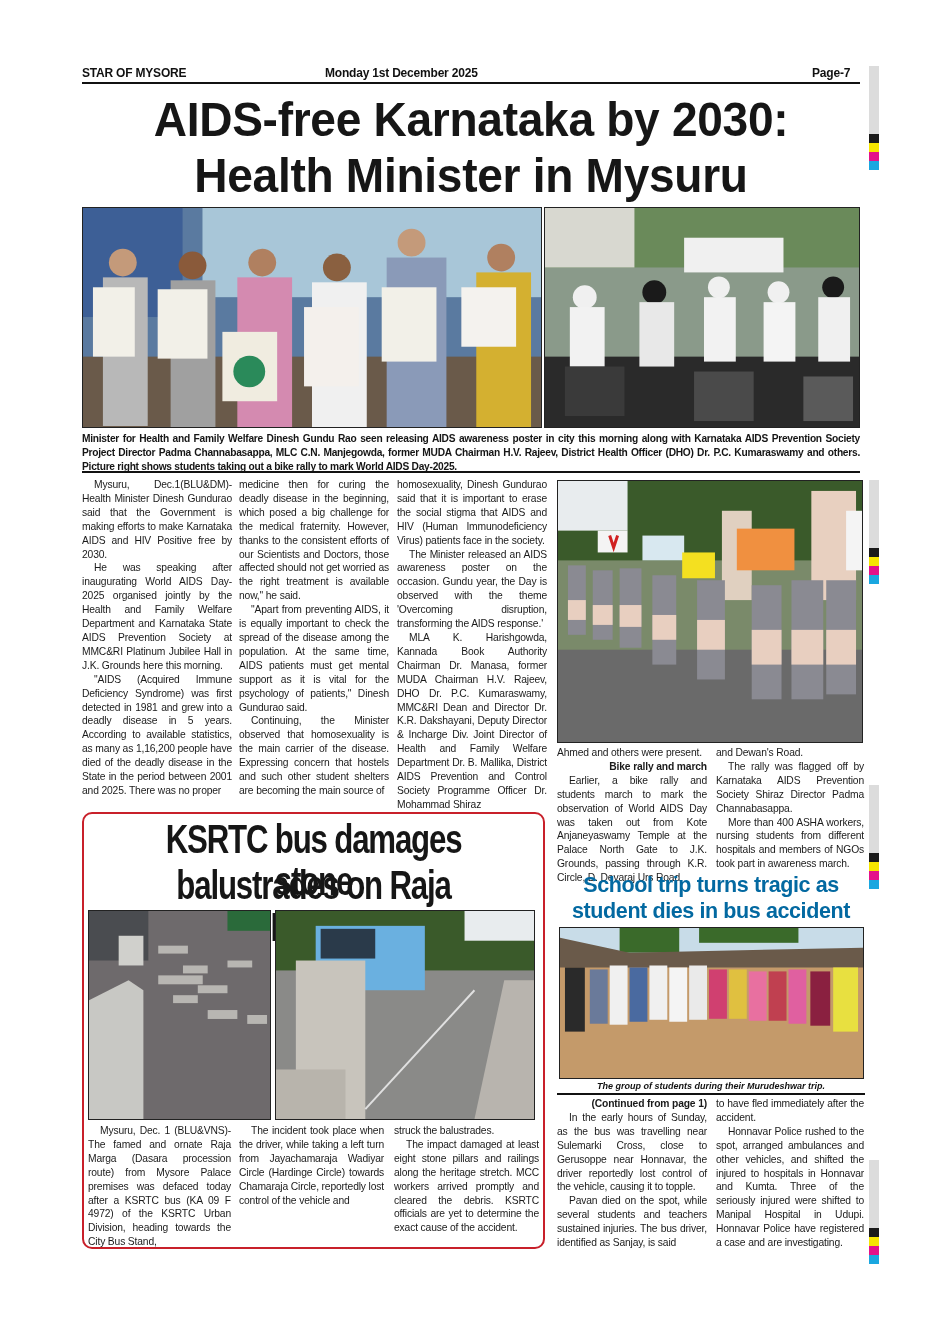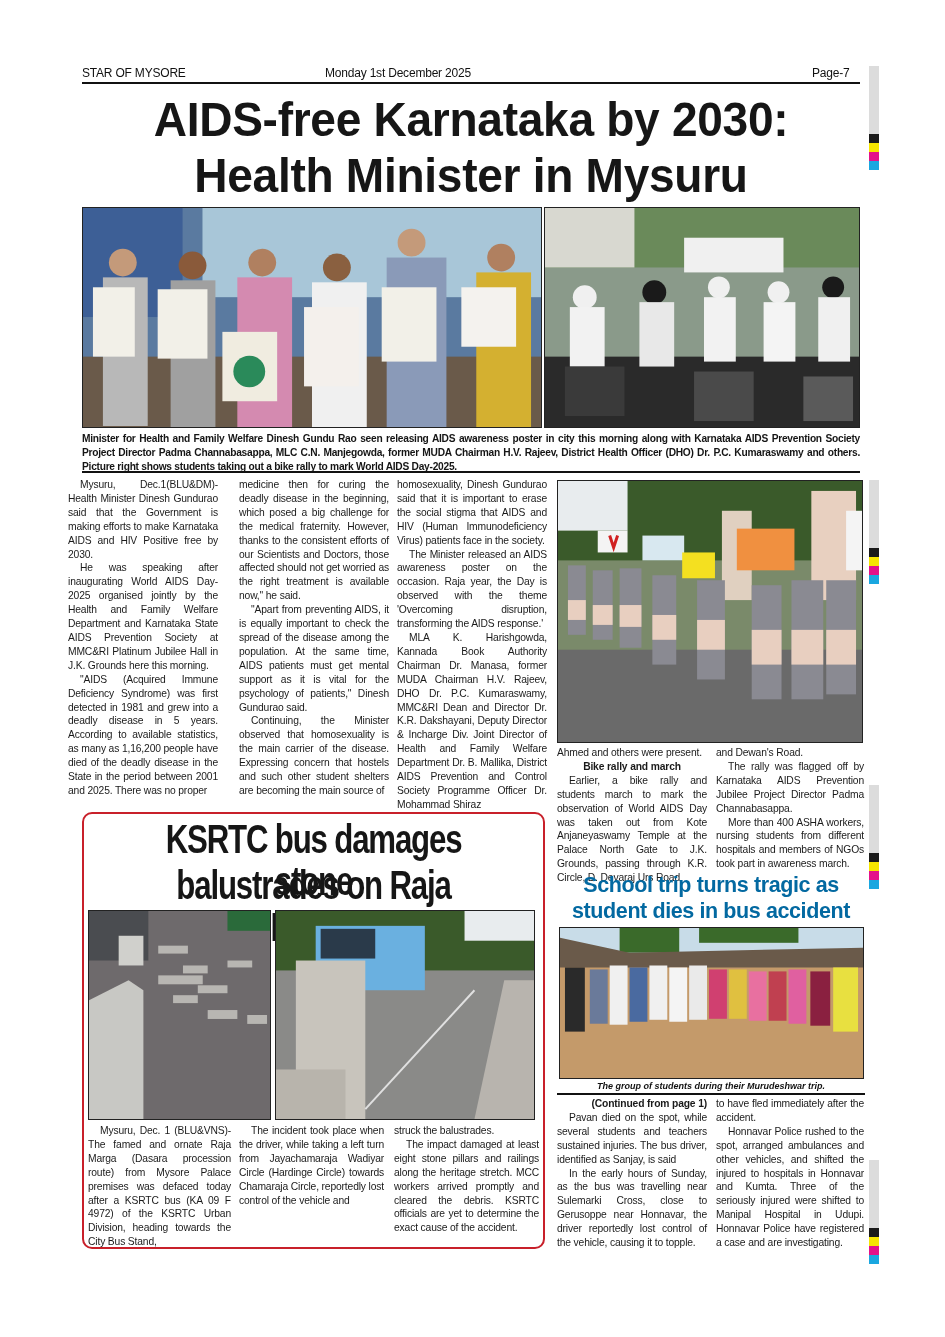--- a/index.html
+++ b/index.html
@@ -2,35 +2,35 @@
 <html><head>
 <meta charset="utf-8">
 <style>
   * { box-sizing: border-box; margin: 0; padding: 0; }
   html, body { width: 945px; height: 1337px; background: #ffffff; overflow: hidden; }
   body { position: relative; font-family: "Liberation Sans", sans-serif; color: #111; }
 
   .abs { position: absolute; }
 
   
-  .mast { font-family: "Liberation Sans", sans-serif; font-weight: normal; font-size: 12px; top: 66px; letter-spacing: -0.2px; }
+  .mast { font-family: "Liberation Sans", sans-serif; font-weight: bold; font-size: 12px; top: 66px; letter-spacing: -0.2px; }
   .mast-rule { left: 82px; top: 82px; width: 778px; height: 2px; background: #111; }
 
   .headline { left: 82px; width: 778px; text-align: center; font-weight: bold; font-size: 49px; line-height: 50px; letter-spacing: -0.3px; color: #161616; transform: scaleX(0.94); transform-origin: center; }
 
   
   .photo { border: 1px solid #222; overflow: hidden; }
   .photo svg { display: block; width: 100%; height: 100%; }
 
   .caption { left: 82px; top: 432px; width: 778px; font-size: 10.2px; line-height: 13.8px; font-weight: bold; text-align: justify; color: #151515; letter-spacing: -0.25px; }
   .cap-rule { left: 82px; top: 471px; width: 778px; height: 2px; background: #111; }
 
   .col { font-size: 10.3px; line-height: 13.9px; text-align: justify; color: #1a1a1a; letter-spacing: -0.15px; }
   .col p { text-indent: 12px; }
-  .col .subhead { text-indent: 0; text-align: center; font-weight: bold; }
+  .col .subhead { text-indent: 0; text-align: right; font-weight: bold; }
   .col .cont { text-indent: 12px; font-weight: bold; text-align: right; }
 
   
   .redbox { left: 82px; top: 812px; width: 463px; height: 437px; border: 2.5px solid #c8202a; border-radius: 10px; }
   .ksrtc-head { left: 86px; width: 455px; text-align: center; font-weight: bold; font-size: 40px; line-height: 42px; color: #161616; letter-spacing: -1.5px; transform: scaleX(0.78); transform-origin: center; font-family: "Liberation Sans", sans-serif; }
 
   .school-head { left: 557px; width: 308px; text-align: center; color: #0369a1; font-weight: bold; font-size: 21.5px; line-height: 25px; letter-spacing: -0.4px; }
   .school-cap { left: 557px; top: 1081px; width: 308px; text-align: center; font-size: 9px; font-weight: bold; font-style: italic; }
   .school-rule { left: 557px; top: 1093px; width: 308px; height: 1.5px; background: #111; }
 
@@ -99,33 +99,33 @@
       <rect x="275" y="90" width="32" height="65" fill="#f0f0f0"></rect>
     <rect x="20" y="160" width="60" height="50" fill="#3a3a3a"></rect>
     <rect x="150" y="165" width="60" height="50" fill="#4a4a4a"></rect>
     <rect x="260" y="170" width="50" height="45" fill="#5a5a5a"></rect>
   </svg>
 </div>
 
 <div class="abs caption">Minister for Health and Family Welfare Dinesh Gundu Rao seen releasing AIDS awareness poster in city this morning along with Karnataka AIDS Prevention Society Project Director Padma Channabasappa, MLC C.N. Manjegowda, former MUDA Chairman H.V. Rajeev, District Health Officer (DHO) Dr. P.C. Kumaraswamy and others. Picture right shows students taking out a bike rally to mark World AIDS Day-2025.</div>
 <div class="abs cap-rule"></div>
 
-<div class="abs col" style="left:68px; top:478px; width:150px;">
+<div class="abs col" style="left:82px; top:478px; width:150px;">
   <p>Mysuru, Dec.1(BLU&amp;DM)- Health Minister Dinesh Gundurao said that the Government is making efforts to make Karnataka AIDS and HIV Positive free by 2030.</p>
   <p>He was speaking after inaugurating World AIDS Day-2025 organised jointly by the Health and Family Welfare Department and Karnataka State AIDS Prevention Society at MMC&amp;RI Platinum Jubilee Hall in J.K. Grounds here this morning.</p>
   <p>"AIDS (Acquired Immune Deficiency Syndrome) was first detected in 1981 and grew into a deadly disease in 5 years. According to available statistics, as many as 1,16,200 people have died of the deadly disease in the State in the period between 2001 and 2025. There was no proper</p>
 </div>
 <div class="abs col" style="left:239px; top:478px; width:150px;">
   <p style="text-indent:0">medicine then for curing the deadly disease in the beginning, which posed a big challenge for the medical fraternity. However, thanks to the consistent efforts of our Scientists and Doctors, those affected should not get worried as the right treatment is available now," he said.</p>
   <p>"Apart from preventing AIDS, it is equally important to check the spread of the disease among the population. At the same time, AIDS patients must get mental support as it is vital for the psychology of patients," Dinesh Gundurao said.</p>
   <p>Continuing, the Minister observed that homosexuality is the main carrier of the disease. Expressing concern that hostels and such other student shelters are becoming the main source of</p>
 </div>
 <div class="abs col" style="left:397px; top:478px; width:150px;">
   <p style="text-indent:0">homosexuality, Dinesh Gundurao said that it is important to erase the social stigma that AIDS and HIV (Human Immunodeficiency Virus) patients face in the society.</p>
-  <p>The Minister released an AIDS awareness poster on the occasion. Raja year, the Day is observed with the theme 'Overcoming disruption, transforming the AIDS response.'</p>
+  <p>The Minister released an AIDS awareness poster on the occasion. Gundu year, the Day is observed with the theme 'Overcoming disruption, transforming the AIDS response.'</p>
   <p>MLA K. Harishgowda, Kannada Book Authority Chairman Dr. Manasa, former MUDA Chairman H.V. Rajeev,  DHO Dr. P.C. Kumaraswamy, MMC&amp;RI Dean and Director Dr. K.R. Dakshayani, Deputy Director &amp; Incharge Div. Joint Director of Health and Family Welfare Department Dr. B. Mallika, District AIDS Prevention and Control Society Programme Officer Dr. Mohammad Shiraz</p>
 </div>
 
 <div class="abs photo" style="left:557px; top:480px; width:306px; height:263px;" title="Students in uniform marching with AIDS awareness placards">
   <svg viewBox="0 0 306 263" preserveAspectRatio="none">
     <rect width="306" height="263" fill="#7a8a6a"></rect>
     <rect x="0" y="0" width="306" height="80" fill="#3a5a2a"></rect>
     <rect x="0" y="0" width="70" height="50" fill="#e8ecee"></rect>
     <rect x="255" y="10" width="45" height="110" fill="#e8d0c0"></rect>
     <rect x="165" y="30" width="30" height="90" fill="#e0d0c0"></rect>
@@ -159,21 +159,21 @@
   </svg>
 </div>
 
 <div class="abs col" style="left:557px; top:746px; width:150px;">
   <p style="text-indent:0">Ahmed and others were present.</p>
   <p class="subhead">Bike rally and march</p>
   <p>Earlier, a bike rally and students march to mark the observation of World AIDS Day was taken out from Kote Anjaneyaswamy Temple at the Palace North Gate to J.K. Grounds, passing through K.R. Circle, D. Devaraj Urs Road</p>
 </div>
 <div class="abs col" style="left:716px; top:746px; width:148px;">
   <p style="text-indent:0">and Dewan's Road.</p>
-  <p>The rally was flagged off by Karnataka AIDS Prevention Jubilee Project Director Padma Channabasappa.</p>
+  <p>The rally was flagged off by Karnataka AIDS Prevention Society Shiraz Director Padma Channabasappa.</p>
   <p>More than 400 ASHA workers, nursing students from different hospitals and members of NGOs took part in awareness march.</p>
 </div>
 
 <div class="abs redbox"></div>
 <div class="abs ksrtc-head" style="top:818px;">KSRTC bus damages stone</div>
 <div class="abs ksrtc-head" style="top:864px;">balustrades on Raja Marga</div>
 
 <div class="abs photo" style="left:88px; top:910px; width:183px; height:210px;" title="Broken stone balustrade pieces scattered on footpath">
   <svg viewBox="0 0 183 210" preserveAspectRatio="none">
     <rect width="183" height="210" fill="#6e6a6c"></rect>
@@ -244,22 +244,22 @@
       <rect x="252" y="44" width="20" height="55" fill="#8a2040"></rect>
       <rect x="275" y="40" width="25" height="65" fill="#e8e040"></rect>
     </g>
   </svg>
 </div>
 <div class="abs school-cap">The group of students during their Murudeshwar trip.</div>
 <div class="abs school-rule"></div>
 
 <div class="abs col" style="left:557px; top:1097px; width:150px;">
   <p class="cont">(Continued from page 1)</p>
+  <p>In the early hours of Sunday, as the bus was travelling near Sulemarki Cross, close to Gerusoppe near Honnavar, the driver reportedly lost control of the vehicle, causing it to topple.</p>
   <p>Pavan died on the spot, while several students and teachers sustained injuries. The bus driver, identified as Sanjay, is said</p>
-  <p>In the early hours of Sunday, as the bus was travelling near Sulemarki Cross, close to Gerusoppe near Honnavar, the driver reportedly lost control of the vehicle, causing it to topple.</p>
 </div>
 <div class="abs col" style="left:716px; top:1097px; width:148px;">
   <p style="text-indent:0">to have fled immediately after the accident.</p>
   <p>Honnavar Police rushed to the spot, arranged ambulances and other vehicles, and shifted the injured to hospitals in Honnavar and Kumta. Three of the seriously injured were shifted to Manipal Hospital in Udupi. Honnavar Police have registered a case and are investigating.</p>
 </div>
 
 <div class="abs reg" style="top:66px;">
     <div class="g"></div>
     <div class="k"></div>
     <div class="y"></div>

